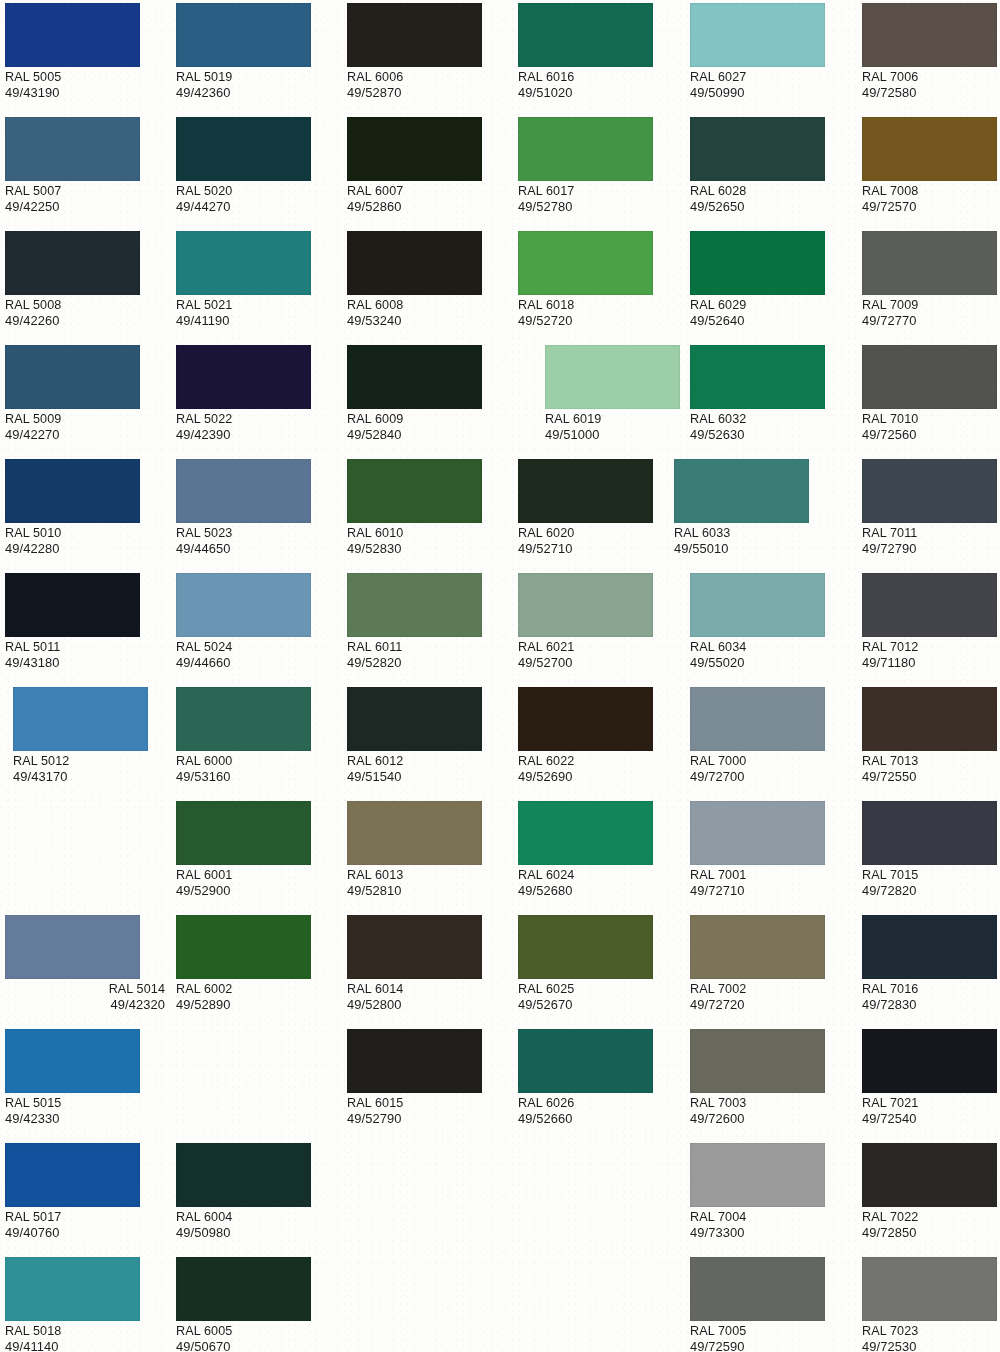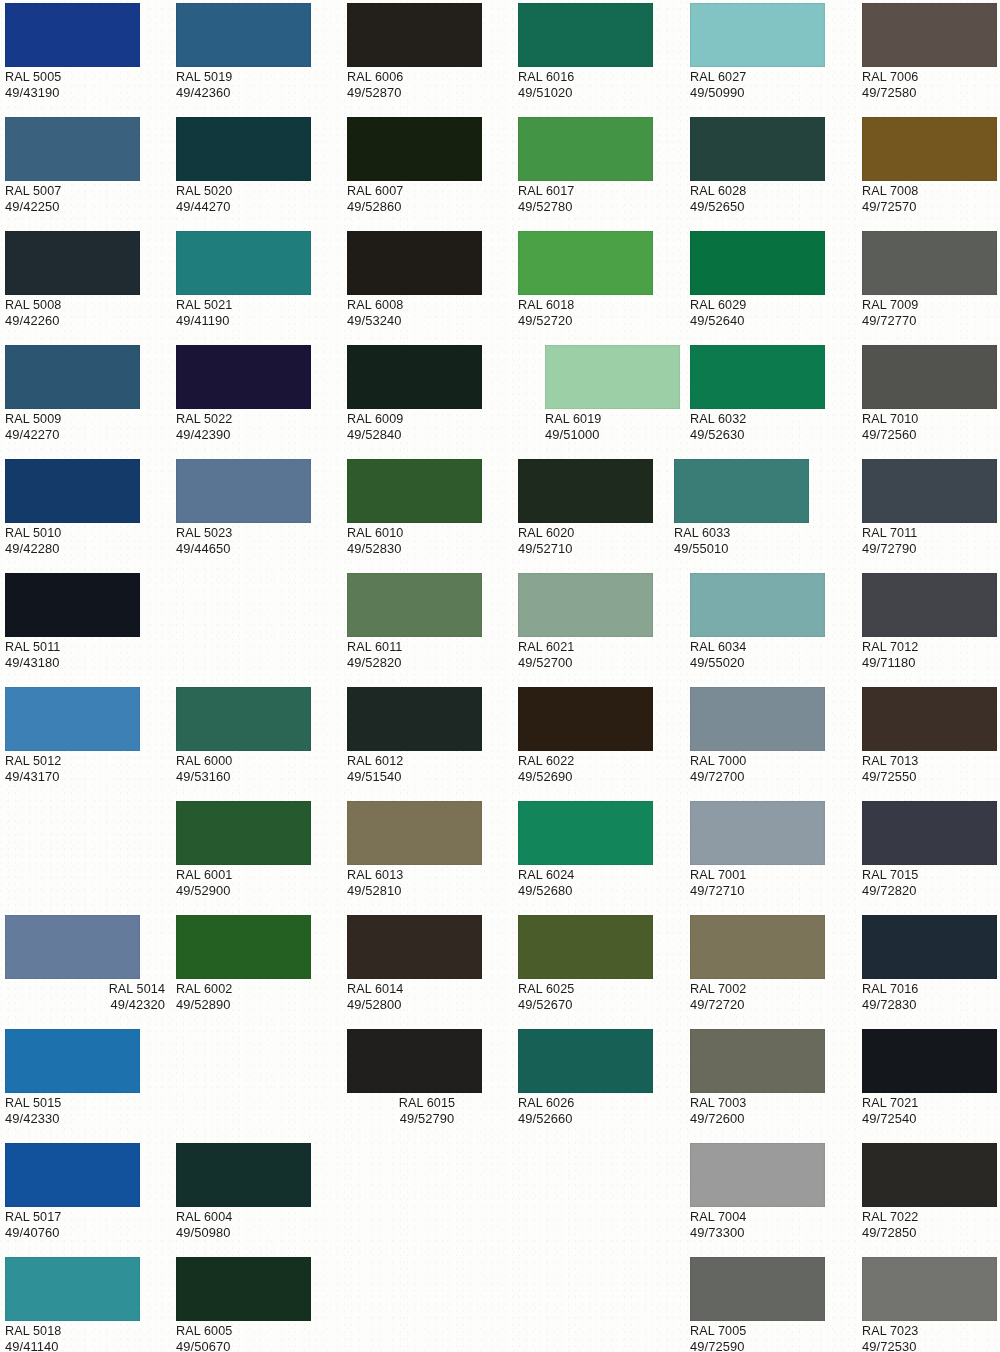--- a/index.html
+++ b/index.html
@@ -101,21 +101,21 @@
         <span class="ral-number">49/42280</span>
       </div>
     </div>
     <div class="cell" style="left: 0px; top: 570px;">
       <div class="swatch" style="background: rgb(17, 22, 30);"></div>
       <div class="labels">
         <span class="ral-code">RAL 5011</span>
         <span class="ral-number">49/43180</span>
       </div>
     </div>
-    <div class="cell" style="left: 0px; top: 684px; padding-left: 12px;">
+    <div class="cell" style="left: 8px; top: 684px; padding-left: 12px;">
       <div class="swatch" style="background: rgb(61, 128, 181);"></div>
       <div class="labels">
         <span class="ral-code">RAL 5012</span>
         <span class="ral-number">49/43170</span>
       </div>
     </div>
     <div class="cell" style="left: 0px; top: 912px; text-align: right;">
       <div class="swatch" style="background: rgb(101, 123, 155);"></div>
       <div class="labels">
         <span class="ral-code">RAL 5014</span>
@@ -171,20 +171,27 @@
         <span class="ral-number">49/42390</span>
       </div>
     </div>
     <div class="cell" style="left: 171px; top: 456px;">
       <div class="swatch" style="background: rgb(90, 116, 147);"></div>
       <div class="labels">
         <span class="ral-code">RAL 5023</span>
         <span class="ral-number">49/44650</span>
       </div>
     </div>
+    <div class="cell" style="left: 171px; top: 570px;">
+      <div class="swatch" style="background: rgb(106, 150, 179);"></div>
+      <div class="labels">
+        <span class="ral-code">RAL 5024</span>
+        <span class="ral-number">49/44660</span>
+      </div>
+    </div>
     <div class="cell" style="left: 171px; top: 684px;">
       <div class="swatch" style="background: rgb(43, 101, 83);"></div>
       <div class="labels">
         <span class="ral-code">RAL 6000</span>
         <span class="ral-number">49/53160</span>
       </div>
     </div>
     <div class="cell" style="left: 171px; top: 798px;">
       <div class="swatch" style="background: rgb(39, 89, 47);"></div>
       <div class="labels">
@@ -269,21 +276,21 @@
         <span class="ral-number">49/52810</span>
       </div>
     </div>
     <div class="cell" style="left: 342px; top: 912px;">
       <div class="swatch" style="background: rgb(48, 40, 33);"></div>
       <div class="labels">
         <span class="ral-code">RAL 6014</span>
         <span class="ral-number">49/52800</span>
       </div>
     </div>
-    <div class="cell" style="left: 342px; top: 1026px; text-align: center;">
+    <div class="cell" style="left: 342px; top: 1026px;">
       <div class="swatch" style="background: rgb(33, 31, 30);"></div>
       <div class="labels">
         <span class="ral-code">RAL 6015</span>
         <span class="ral-number">49/52790</span>
       </div>
     </div>
     <div class="cell" style="left: 513px; top: 0px;">
       <div class="swatch" style="background: rgb(19, 106, 80);"></div>
       <div class="labels">
         <span class="ral-code">RAL 6016</span>

